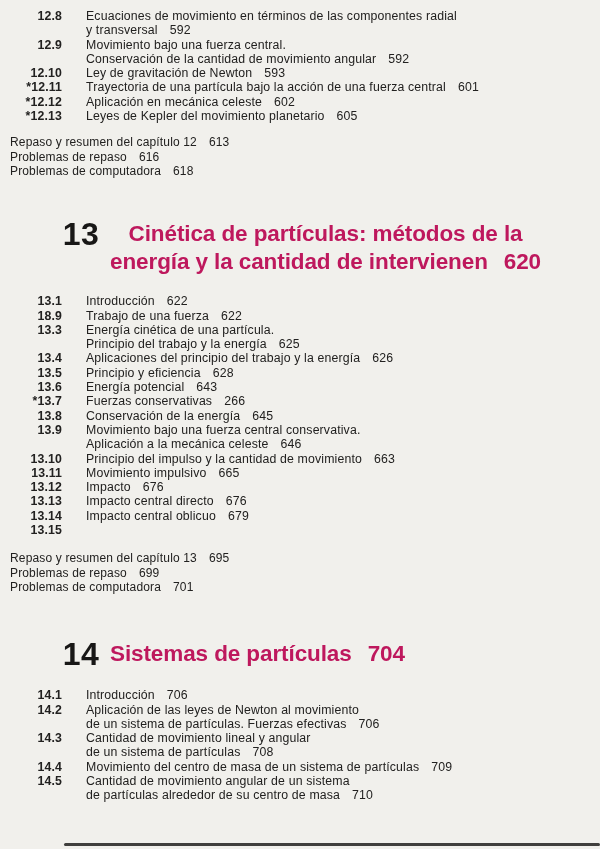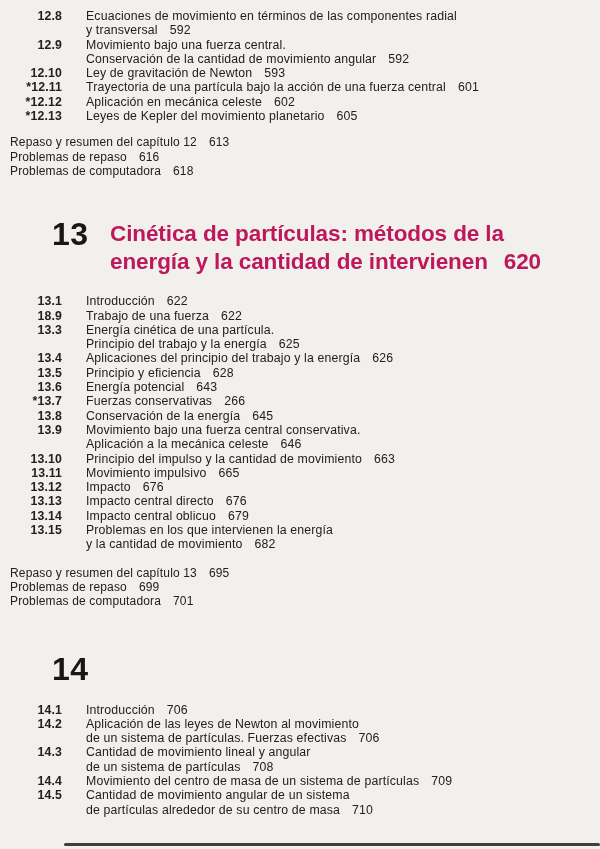--- a/index.html
+++ b/index.html
@@ -41,20 +41,21 @@
   .backline {
     font-size: 12px;
     line-height: 14.3px;
     letter-spacing: 0.15px;
   }
   
   .chapter-heading {
     display: flex;
     align-items: flex-start;
     padding-left: 42px;
+    text-align: center;
   }
   .ch-num {
     flex: none;
     width: 58px;
     font-size: 32px;
     font-weight: bold;
     line-height: 28px;
     color: #181716;
     letter-spacing: 0.5px;
   }
@@ -181,33 +182,35 @@
         <div class="entry">
           <span class="num">13.13</span>
           <span class="title"><span>Impacto central directo</span><span class="pg">676</span></span>
         </div>
         <div class="entry">
           <span class="num">13.14</span>
           <span class="title"><span>Impacto central oblicuo</span><span class="pg">679</span></span>
         </div>
         <div class="entry">
           <span class="num">13.15</span>
-          <span class="title"><span>Problemas en los que intervienen la energía</span><br><span>y la cantidad de movimiento</span><span class="pg">682</span></span>
         </div>
       </div>
     <div class="backmatter" id="back-1">
         <div class="backline"><span>Repaso y resumen del capítulo 13</span><span class="pg">695</span></div>
         <div class="backline"><span>Problemas de repaso</span><span class="pg">699</span></div>
         <div class="backline"><span>Problemas de computadora</span><span class="pg">701</span></div>
       </div>
   </section>
 
   <section class="sec-c14">
     <div class="chapter-heading">
       <span class="ch-num">14</span>
+      <span class="ch-title">
+        <span>Sistemas de partículas</span><span class="ch-pg">704</span>
+      </span>
     </div>
     <div class="entries" id="entries-2">
         <div class="entry">
           <span class="num">14.1</span>
           <span class="title"><span>Introducción</span><span class="pg">706</span></span>
         </div>
         <div class="entry">
           <span class="num">14.2</span>
           <span class="title"><span>Aplicación de las leyes de Newton al movimiento</span><br><span>de un sistema de partículas. Fuerzas efectivas</span><span class="pg">706</span></span>
         </div>

